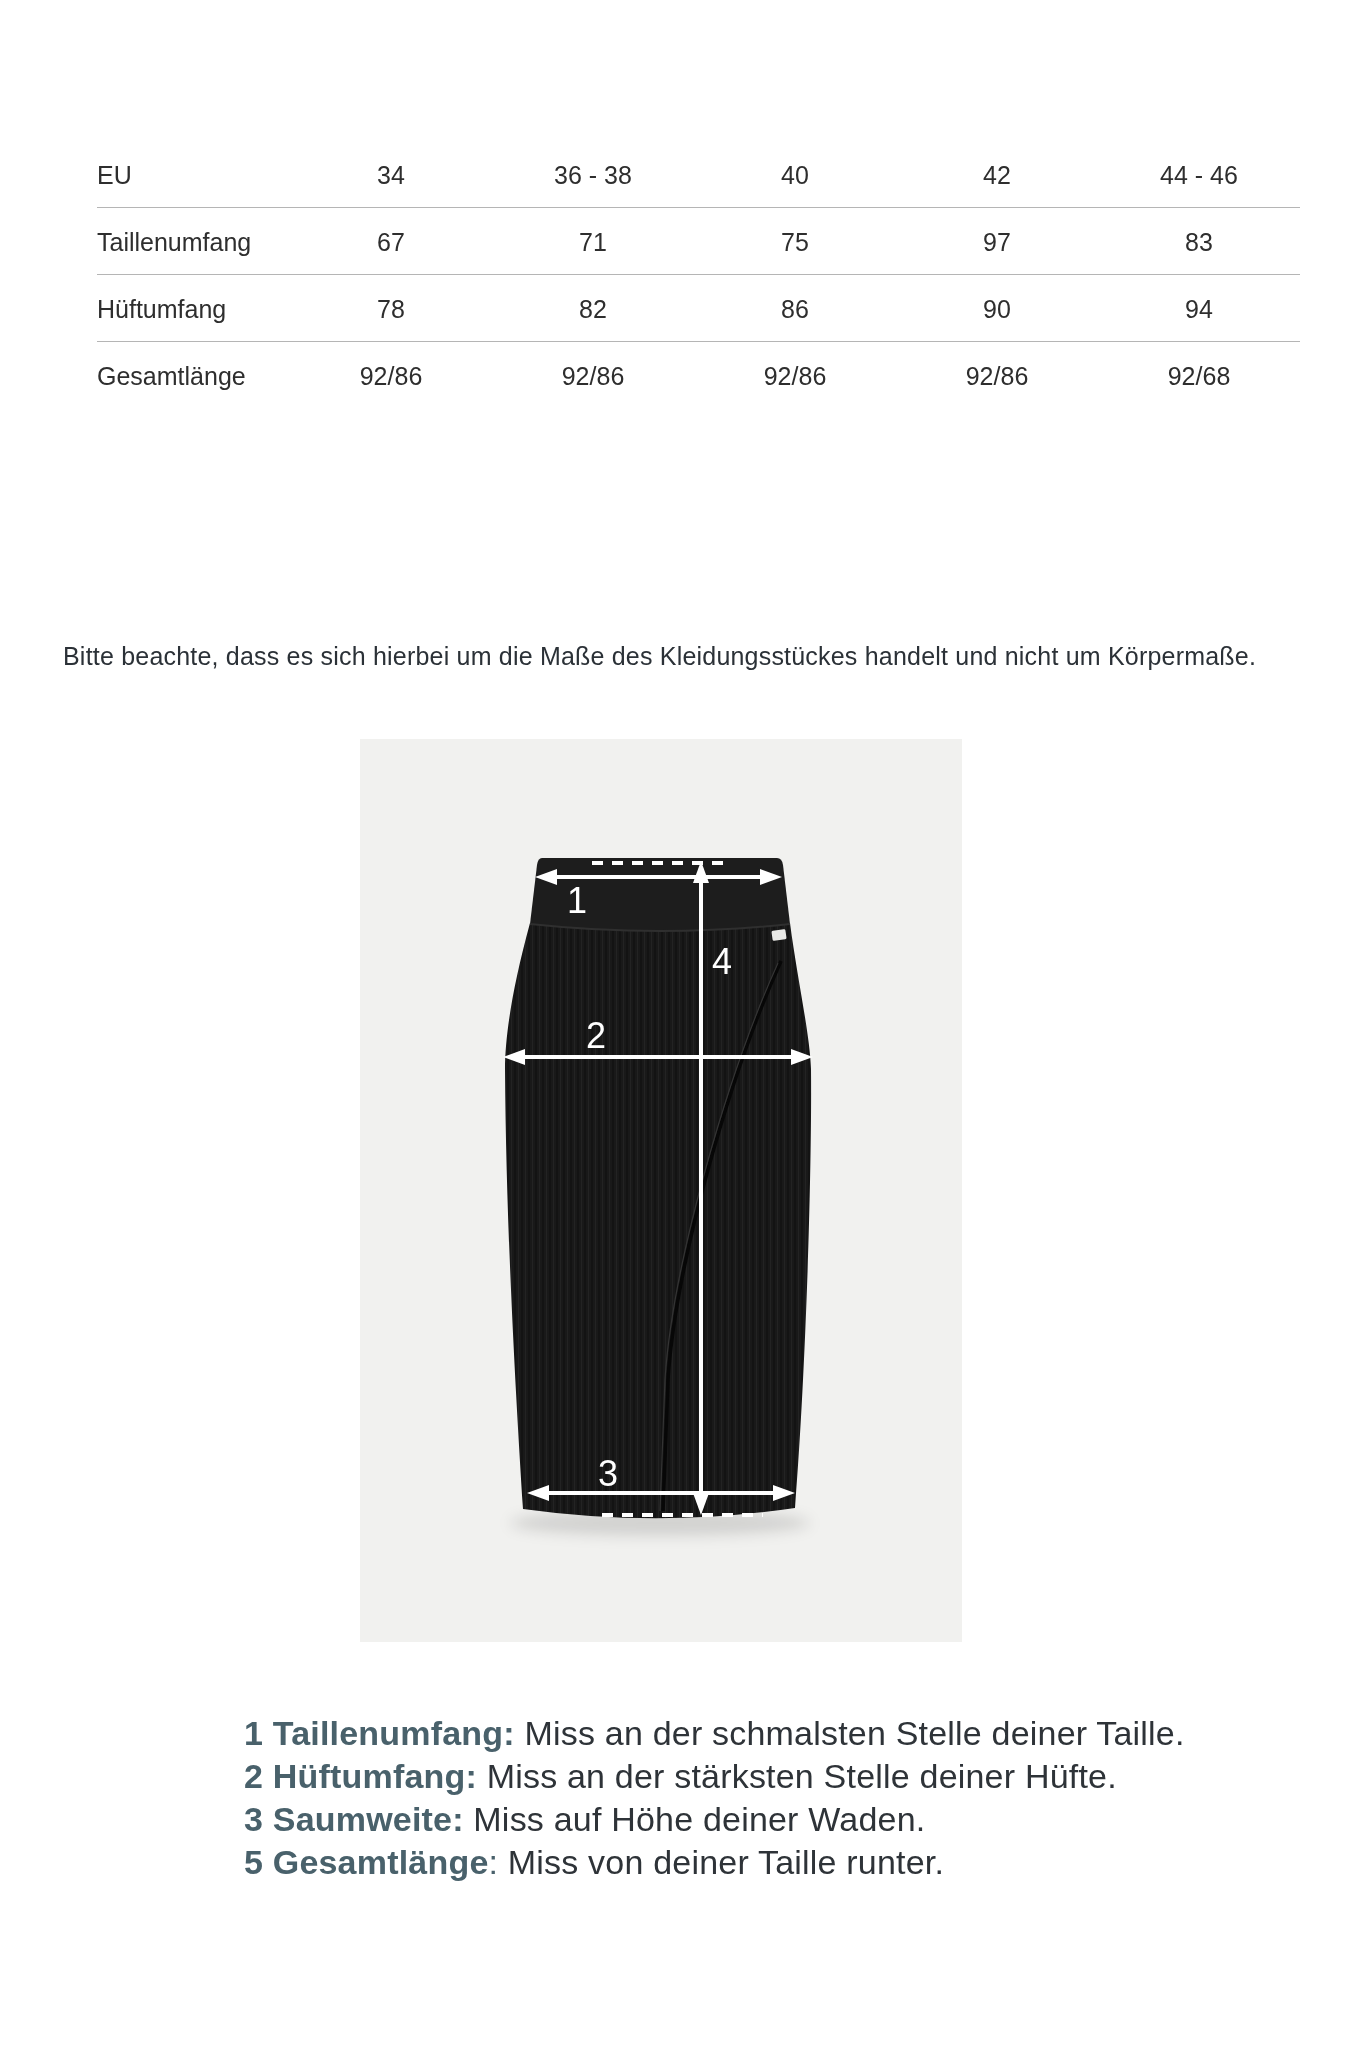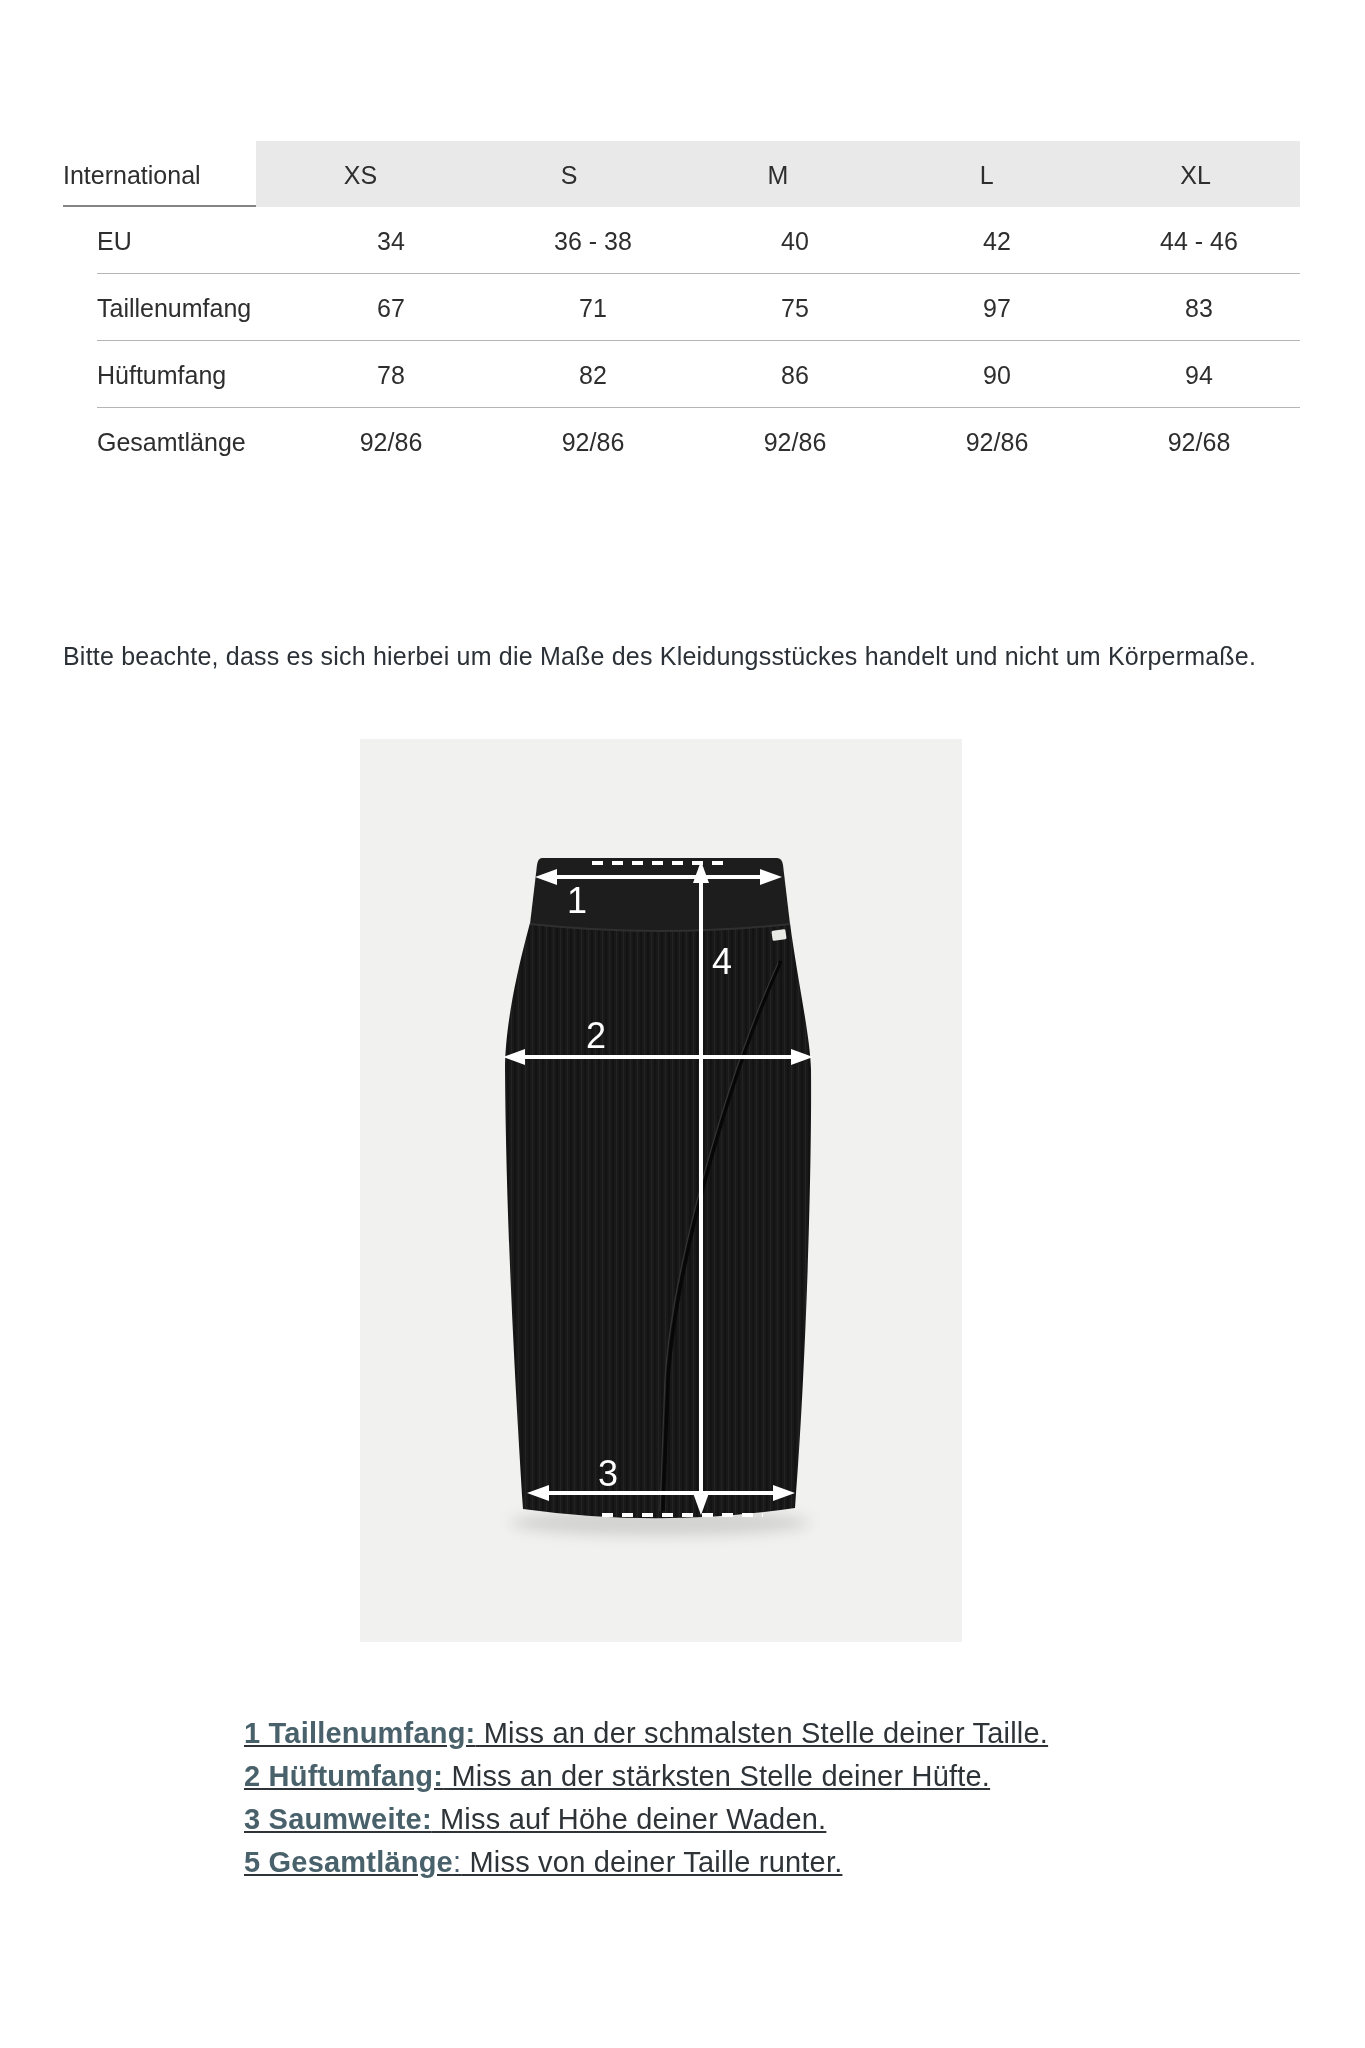--- a/index.html
+++ b/index.html
@@ -38,39 +38,31 @@
   
   .figure {
     position: absolute; left: 360px; top: 739px; width: 602px; height: 903px;
     background: #f1f1ef;
   }
   .figure svg { display: block; }
 
   
   .legend {
     position: absolute; left: 244px; top: 1712px;
-    font-size: 29px; line-height: 43px; color: #2e3338; letter-spacing: 0.2px; text-decoration: underline;
+    font-size: 34px; line-height: 43px; color: #2e3338; letter-spacing: 0.2px;
   }
   .legend .lab { color: #49616b; font-weight: 700; }
   .legend .colon { color: #49616b; font-weight: 400; }
 </style>
 </head>
 <body>
 
 <div class="page">
 
   <div class="size-table">
-    <div class="trow head">
-      <div class="tcell lab">International</div>
-      <div class="tcell col">XS</div>
-      <div class="tcell col">S</div>
-      <div class="tcell col">M</div>
-      <div class="tcell col">L</div>
-      <div class="tcell col">XL</div>
-    </div>
 
     <div class="trow body sep1">
       <div class="tcell lab">EU</div>
       <div class="tcell">34</div>
       <div class="tcell">36 - 38</div>
       <div class="tcell">40</div>
       <div class="tcell">42</div>
       <div class="tcell">44 - 46</div>
     </div>
 

